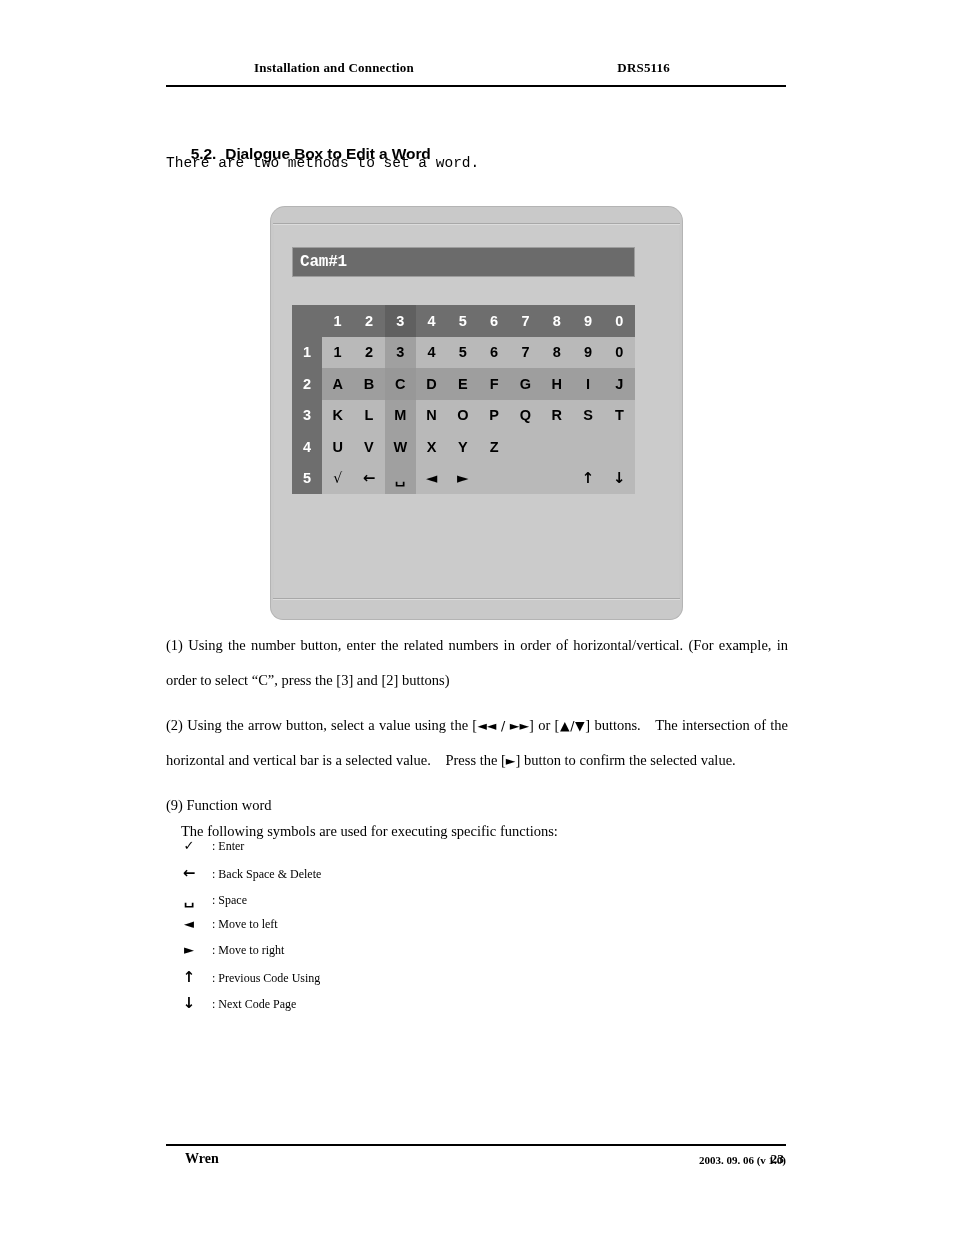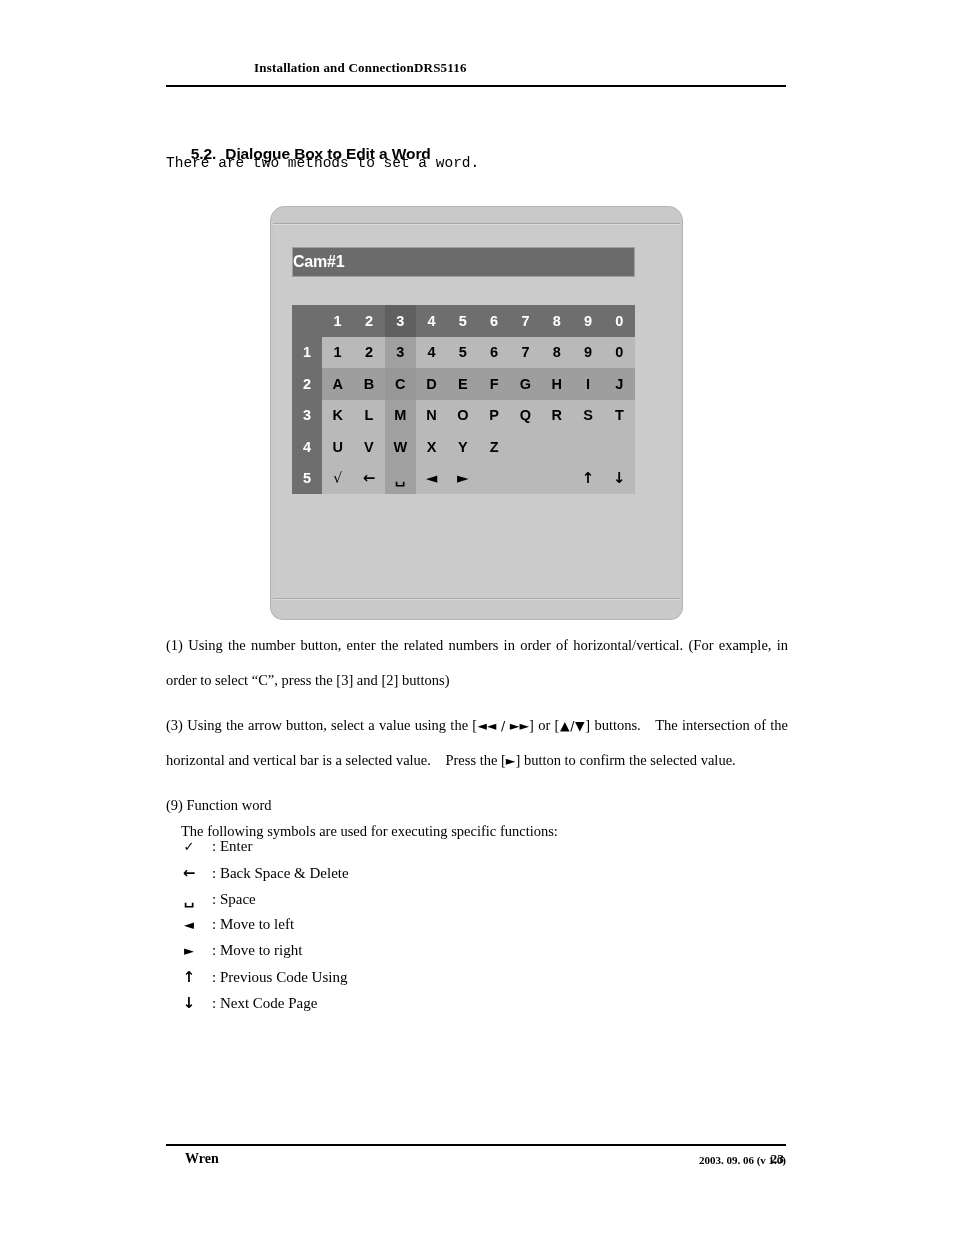--- a/index.html
+++ b/index.html
@@ -23,20 +23,21 @@
     height: 1235px;
   }
 
   
   .header {
     position: absolute;
     left: 166px;
     top: 60px;
     width: 620px;
     display: flex;
+    justify-content: space-between;
     align-items: baseline;
     font-family: "Liberation Serif", serif;
     font-weight: bold;
     font-size: 13px;
     letter-spacing: 0.2px;
   }
   .header-left { padding-left: 88px; }
   .header-right { padding-right: 116px; }
 
   .header-rule {
@@ -120,24 +121,24 @@
     width: 343px;
     height: 30px;
     background: #6b6b6b;
     border: 1px solid #9d9d9d;
     box-sizing: border-box;
     display: flex;
     align-items: center;
   }
   .title-bar-text {
     color: #ffffff;
-    font-family: Liberation Sans, sans-serif;
+    font-family: Liberation Mono, monospace;
     font-weight: bold;
     font-size: 16px;
-    margin-left: 0;
+    margin-left: 7px;
     letter-spacing: -0.2px;
   }
 
   
   .grid {
     position: absolute;
     left: 18px;
     top: 80px;
     width: 343px;
     background: #b2b2b2;
@@ -198,21 +199,21 @@
   .legend-sym {
     width: 46px;
     text-align: center;
     font-family: "DejaVu Sans", sans-serif;
     font-size: 13px;
     color: #000;
   }
   .legend-sym.big { font-size: 15px; font-weight: bold; }
   .legend-text {
     font-family: "Liberation Serif", serif;
-    font-size: 15px;
+    font-size: 12px;
   }
 
   
   .footer-rule {
     position: absolute;
     left: 166px;
     top: 1144px;
     width: 620px;
     height: 1.5px;
     background: #000000;
@@ -341,21 +342,21 @@
             </tr>
           </tbody>
         </table>
 
       </div>
     </div>
   </div>
 
   <div class="para p1">(1) Using the number button, enter the related numbers in order of horizontal/vertical. (For example, in order to select “C”, press the [3] and [2] buttons)</div>
 
-  <div class="para p2"><span>(3) Using the arrow button, select a value using the [</span><span class="arrowset">◄◄ / ►►</span><span>] or [</span><span class="arrowset">▲/▼</span><span>] buttons. The intersection of the horizontal and vertical bar is a selected value. Press the [</span><span class="arrowset">►</span><span>] button to confirm the selected value.</span></div>
+  <div class="para p2"><span>(2) Using the arrow button, select a value using the [</span><span class="arrowset">◄◄ / ►►</span><span>] or [</span><span class="arrowset">▲/▼</span><span>] buttons. The intersection of the horizontal and vertical bar is a selected value. Press the [</span><span class="arrowset">►</span><span>] button to confirm the selected value.</span></div>
 
   <div class="para p3">(9) Function word</div>
   <div class="para p4">The following symbols are used for executing specific functions:</div>
 
   <div class="legend">
     <div class="legend-row">
       <span class="legend-sym">✓</span>
       <span class="legend-text">: Enter</span>
     </div>
     <div class="legend-row">

